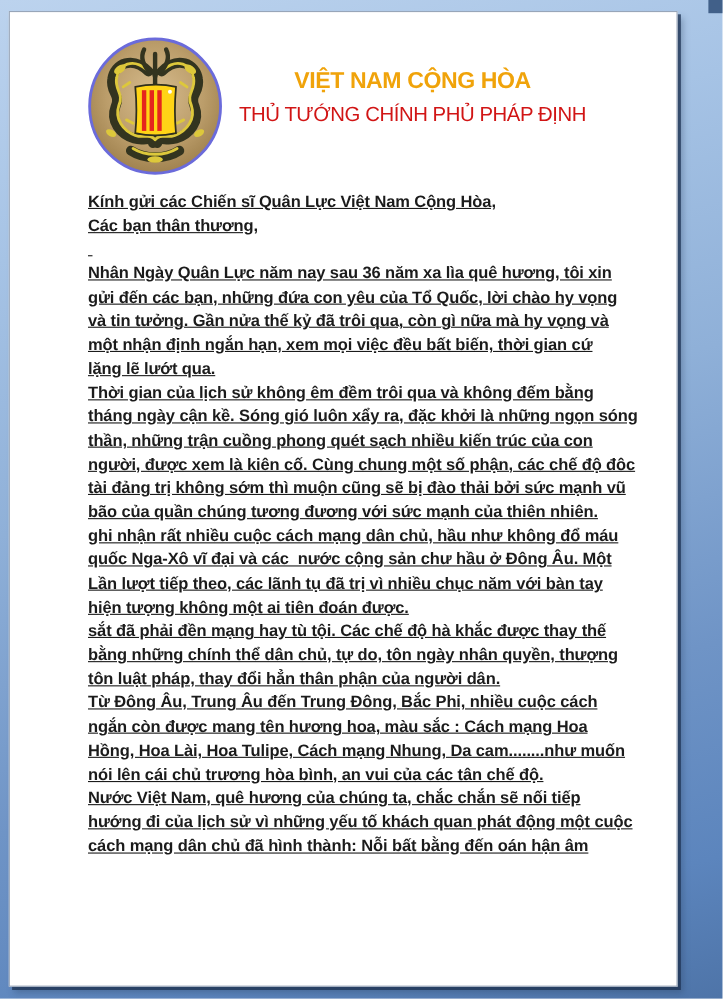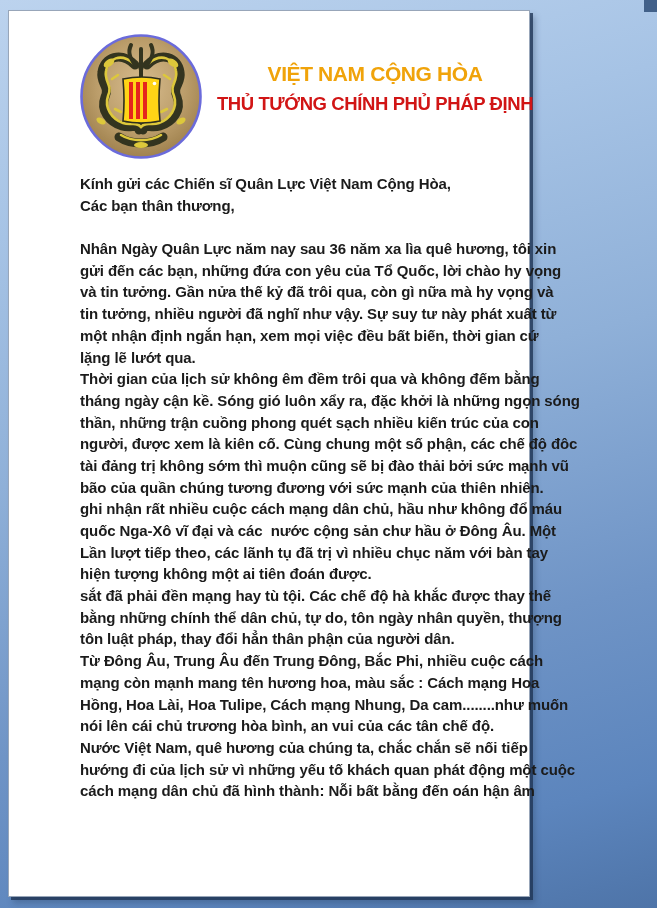--- a/index.html
+++ b/index.html
@@ -11,38 +11,38 @@
   .desk{
     position:absolute;inset:0;
     background:linear-gradient(165deg,#bcd3ee 0%,#a6c3e5 22%,#8fb0d8 45%,#6f94c6 70%,#5c85bd 88%,#4e74a8 100%);
   }
   .desk-corner{
     position:absolute;top:0;right:0;width:13px;height:12px;
     background:#2e4d78;opacity:.85;
   }
   
   .page{
-    position:absolute;left:8px;top:10px;width:522px;height:887px;
+    position:absolute;left:8px;top:10px;width:608px;height:887px;
     background:#ffffff;border:1px solid #98a6b9;box-sizing:border-box;
     box-shadow:3px 3px 0 rgba(31,52,84,0.78), 5px 6px 6px rgba(40,62,95,0.35);
   }
   
   .emblem{position:absolute;left:70px;top:22px;width:124px;height:127px;}
   
   .header-text{position:absolute;left:196px;top:50px;width:340px;text-align:center;}
   .title{
     font-size:21px;font-weight:bold;letter-spacing:-0.4px;line-height:26px;white-space:nowrap;
   }
   .subtitle{
-    font-size:18.5px;font-weight:bold;letter-spacing:-0.4px;line-height:24px;margin-top:5px;white-space:nowrap;
+    font-size:18.5px;font-weight:normal;letter-spacing:-0.4px;line-height:24px;margin-top:5px;white-space:nowrap;
   }
   
   .body-text{
     position:absolute;left:71px;top:162px;width:535px;
-    font-size:15px;font-weight:bold;color:#1b1b1b;
+    font-size:15px;font-weight:bold;color:#1b1b1b;text-decoration:underline;
   }
   .line{white-space:pre;line-height:21.7px;height:21.7px;letter-spacing:-0.1px;}
 </style>
 </head>
 <body>
 
 <div class="desk">
   <div class="desk-corner"></div>
 </div>
 
@@ -101,38 +101,37 @@
     <div class="subtitle" style="color: rgb(209, 21, 21);">THỦ TƯỚNG CHÍNH PHỦ PHÁP ĐỊNH</div>
   </div>
 
   <div class="body-text">
       <div class="line">Kính gửi các Chiến sĩ Quân Lực Việt Nam Cộng Hòa,</div>
       <div class="line">Các bạn thân thương,</div>
       <div class="line blank">&nbsp;</div>
       <div class="line">Nhân Ngày Quân Lực năm nay sau 36 năm xa lìa quê hương, tôi xin</div>
       <div class="line">gửi đến các bạn, những đứa con yêu của Tổ Quốc, lời chào hy vọng</div>
       <div class="line">và tin tưởng. Gần nửa thế kỷ đã trôi qua, còn gì nữa mà hy vọng và</div>
-      <div class="line">tin tưởng, nhiều người đã nghĩ như vậy. Sự suy tư này phát xuất từ</div>
       <div class="line">một nhận định ngắn hạn, xem mọi việc đều bất biến, thời gian cứ</div>
       <div class="line">lặng lẽ lướt qua.</div>
       <div class="line">Thời gian của lịch sử không êm đềm trôi qua và không đếm bằng</div>
       <div class="line">tháng ngày cận kề. Sóng gió luôn xẩy ra, đặc khởi là những ngọn sóng</div>
       <div class="line">thần, những trận cuồng phong quét sạch nhiều kiến trúc của con</div>
       <div class="line">người, được xem là kiên cố. Cùng chung một số phận, các chế độ đôc</div>
       <div class="line">tài đảng trị không sớm thì muộn cũng sẽ bị đào thải bởi sức mạnh vũ</div>
       <div class="line">bão của quần chúng tương đương với sức mạnh của thiên nhiên.</div>
       <div class="line">ghi nhận rất nhiều cuộc cách mạng dân chủ, hầu như không đổ máu</div>
       <div class="line">quốc Nga-Xô vĩ đại và các  nước cộng sản chư hầu ở Đông Âu. Một</div>
       <div class="line">Lần lượt tiếp theo, các lãnh tụ đã trị vì nhiều chục năm với bàn tay</div>
       <div class="line">hiện tượng không một ai tiên đoán được.</div>
       <div class="line">sắt đã phải đền mạng hay tù tội. Các chế độ hà khắc được thay thế</div>
       <div class="line">bằng những chính thể dân chủ, tự do, tôn ngày nhân quyền, thượng</div>
       <div class="line">tôn luật pháp, thay đổi hẳn thân phận của người dân.</div>
       <div class="line">Từ Đông Âu, Trung Âu đến Trung Đông, Bắc Phi, nhiều cuộc cách</div>
-      <div class="line">mạng còn mạnh mang tên hương hoa, màu sắc : Cách mạng Hoa</div>
+      <div class="line">ngắn còn được mang tên hương hoa, màu sắc : Cách mạng Hoa</div>
       <div class="line">Hồng, Hoa Lài, Hoa Tulipe, Cách mạng Nhung, Da cam........như muốn</div>
       <div class="line">nói lên cái chủ trương hòa bình, an vui của các tân chế độ.</div>
       <div class="line">Nước Việt Nam, quê hương của chúng ta, chắc chắn sẽ nối tiếp</div>
       <div class="line">hướng đi của lịch sử vì những yếu tố khách quan phát động một cuộc</div>
       <div class="line">cách mạng dân chủ đã hình thành: Nỗi bất bằng đến oán hận âm</div>
     </div>
 
 </div>
 
 </body></html>

